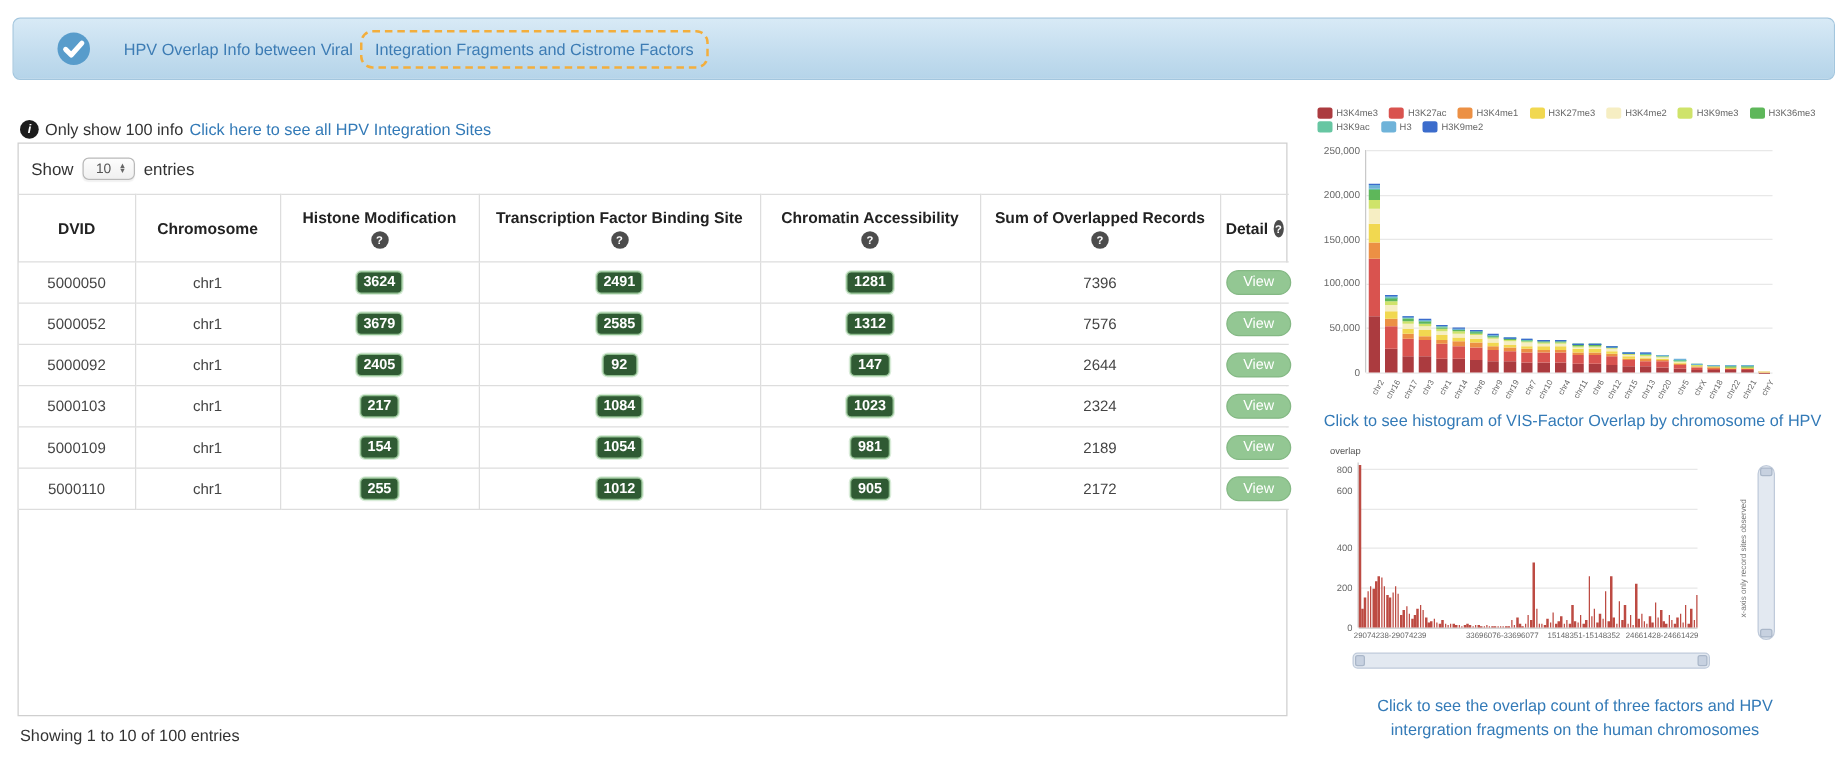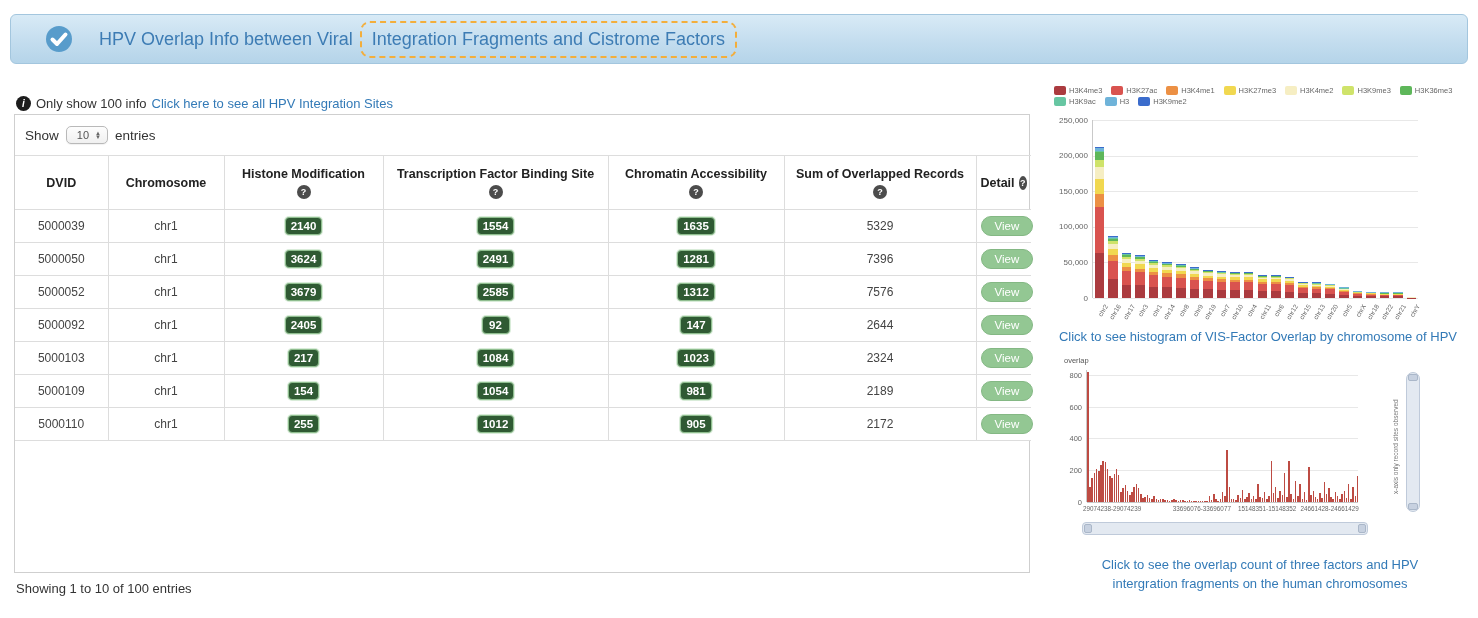--- a/index.html
+++ b/index.html
@@ -4,21 +4,21 @@
 <style>
   * { margin:0; padding:0; box-sizing:border-box; }
   html,body { width:1478px; height:618px; background:#ffffff; font-family:"Liberation Sans", sans-serif; color:#333; overflow:hidden; }
   .page { position:relative; width:1478px; height:618px; }
 
   
   .banner { position:absolute; left:10px; top:14px; width:1458px; height:50px;
     background:linear-gradient(180deg,#d8eaf6 0%,#c2dcee 60%,#b5d4e9 100%);
     border:1px solid #a3c6de; border-radius:6px; display:flex; align-items:center; padding-left:34px; }
   .check-icon { width:28px; height:28px; flex:0 0 28px; }
-  .banner-text { margin-left:26px; font-size:18px; color:#3d7cb4; }
+  .banner-text { margin-left:26px; font-size:13px; color:#3d7cb4; }
   .title-highlight { display:inline-block; border:2px dashed #f3ae3c; border-radius:10px; padding:6px 10px; margin:-6px 0 -6px 2px; }
 
   
   .info-line { position:absolute; left:16px; top:96px; font-size:13px; display:flex; align-items:center; gap:5px; }
   .info-icon { width:15px; height:15px; background:#1c1c1c; color:#fff; border-radius:50%;
     font-size:10px; font-weight:bold; display:inline-flex; align-items:center; justify-content:center; font-style:italic; }
   a.link { color:#337ab7; text-decoration:none; cursor:pointer; }
 
   
   .table-panel { position:absolute; left:14px; top:114px; width:1016px; height:459px; border:1px solid #cfcfcf; background:#fff; }
@@ -165,29 +165,20 @@
             </th>
             <th>
               <div class="th-inline">
                 <span>Detail</span>
                 <span class="q-icon">?</span>
               </div>
             </th>
           </tr>
         </thead>
       <tbody id="tbody">
-          <tr>
-            <td>5000039</td>
-            <td>chr1</td>
-            <td><span class="count-badge">2140</span></td>
-            <td><span class="count-badge">1554</span></td>
-            <td><span class="count-badge">1635</span></td>
-            <td>5329</td>
-            <td><span class="view-btn">View</span></td>
-          </tr>
           <tr>
             <td>5000050</td>
             <td>chr1</td>
             <td><span class="count-badge">3624</span></td>
             <td><span class="count-badge">2491</span></td>
             <td><span class="count-badge">1281</span></td>
             <td>7396</td>
             <td><span class="view-btn">View</span></td>
           </tr>
           <tr>
@@ -696,21 +687,21 @@
           <div class="c2-bar" style="left: 267.577px; width: 1.51138px; bottom: 0px; height: 6.04337px;"></div>
           <div class="c2-bar" style="left: 269.789px; width: 1.51138px; bottom: 0px; height: 26.241px;"></div>
           <div class="c2-xlab" style="left: -4px; top: 135px;">29074238-29074239</div>
           <div class="c2-xlab" style="left: 85.76px; top: 135px;">33696076-33696077</div>
           <div class="c2-xlab" style="left: 151.04px; top: 135px;">15148351-15148352</div>
           <div class="c2-xlab" style="left: 213.6px; top: 135px;">24661428-24661429</div>
         </div>
         <div class="c2-ylab" style="left: 0px; top: 146px;">0</div>
         <div class="c2-ylab" style="left: 0px; top: 114.193px;">200</div>
         <div class="c2-ylab" style="left: 0px; top: 82.3855px;">400</div>
-        <div class="c2-ylab" style="left: 0px; top: 51px;">600</div>
+        <div class="c2-ylab" style="left: 0px; top: 36px;">600</div>
         <div class="c2-ylab" style="left: 0px; top: 18.7711px;">800</div>
         <div class="vscroll-label">x-axis only record sites observed</div>
         <div class="vscroll">
           <div class="handle" style="top: 1px;"></div>
           <div class="handle" style="bottom: 1px;"></div>
         </div>
         <div class="hscroll">
           <div class="handle" style="left: 1px;"></div>
           <div class="handle" style="right: 1px;"></div>
         </div>

